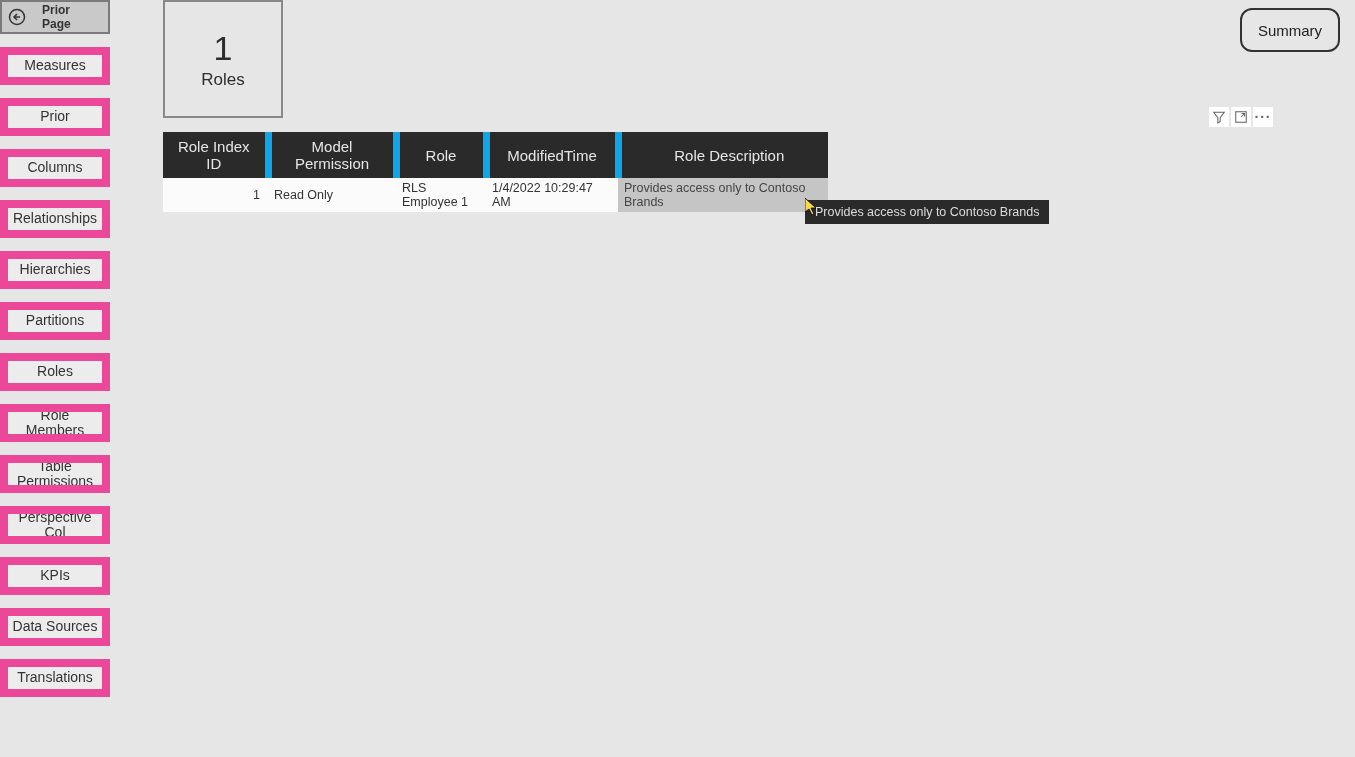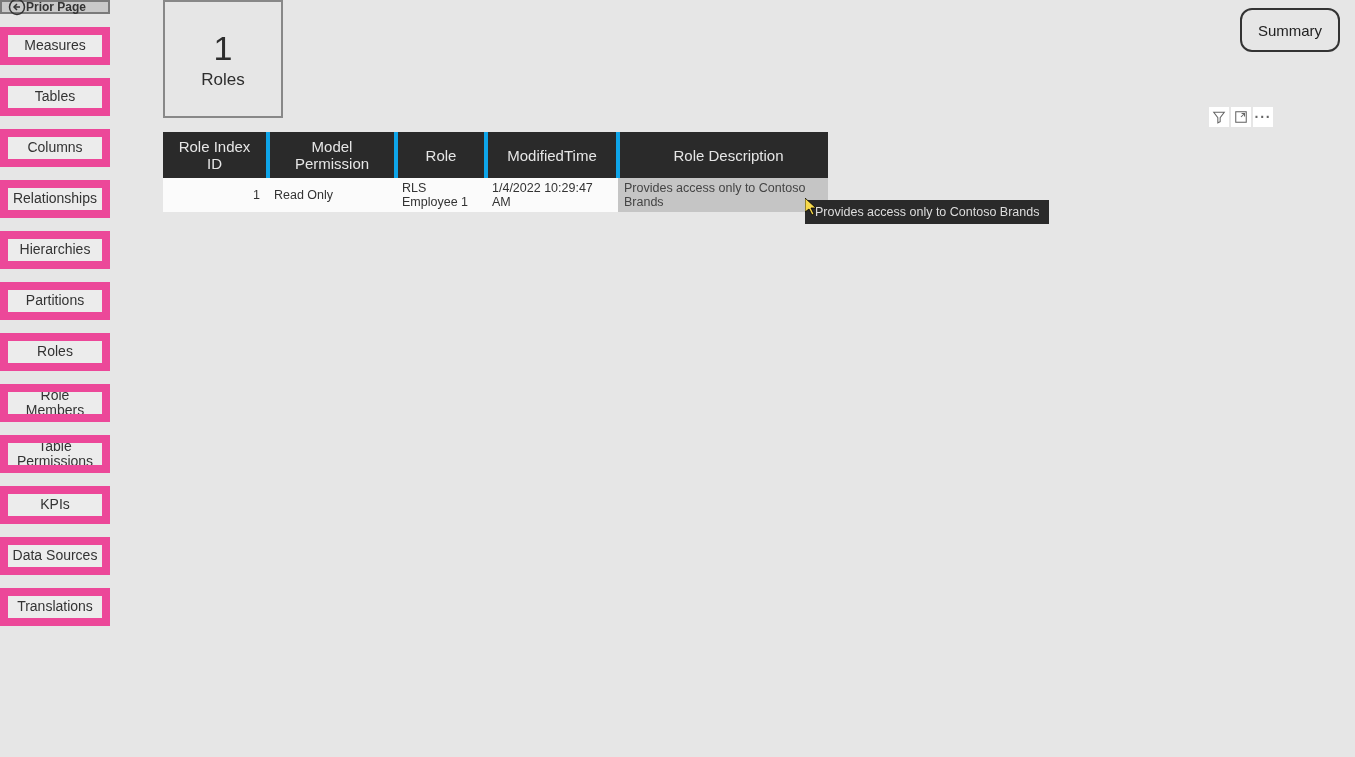--- a/index.html
+++ b/index.html
@@ -18,24 +18,24 @@
     left: 0;
     top: 0;
     width: 110px;
     display: flex;
     flex-direction: column;
     gap: 13px;
   }
   .prior-page {
     display: flex;
     align-items: center;
-    gap: 0;
+    gap: 16px;
     background: #c9c9c9;
     border: 2px solid #7a7a7a;
-    height: 14px;
+    height: 34px;
     padding: 0 6px;
     cursor: pointer;
     font-weight: bold;
     font-size: 12px;
     color: #333;
   }
   .prior-page svg { flex-shrink: 0; }
   .nav-button {
     display: flex;
     align-items: center;
@@ -117,21 +117,21 @@
   table {
     border-collapse: collapse;
     width: 100%;
   }
   thead th {
     background: #2a2a2a;
     color: #e6e6e6;
     font-weight: 400;
     font-size: 15px;
     padding: 6px 8px;
-    border-right: 4px solid #0ea5e9;
+    border-right: 7px solid #0ea5e9;
     text-align: center;
   }
   thead th:last-child { border-right: none; padding-left: 17px; }
   .col-roleindex { width: 105px; }
   .col-modelperm { width: 128px; }
   .col-role { width: 90px; }
   .col-modtime { width: 132px; }
   .col-desc { width: 210px; }
   tbody tr { background: #fbfbfb; }
   tbody td {
@@ -173,21 +173,21 @@
       <circle cx="12" cy="12" r="10"></circle>
       <polyline points="12 8 8 12 12 16"></polyline>
       <line x1="8" y1="12" x2="16" y2="12"></line>
     </svg>
     <span>Prior Page</span>
   </div>
   <div class="nav-button">
       <span>Measures</span>
     </div>
   <div class="nav-button">
-      <span>Tables</span>
+      <span>Prior</span>
     </div>
   <div class="nav-button">
       <span>Columns</span>
     </div>
   <div class="nav-button">
       <span>Relationships</span>
     </div>
   <div class="nav-button">
       <span>Hierarchies</span>
     </div>
@@ -195,20 +195,23 @@
       <span>Partitions</span>
     </div>
   <div class="nav-button">
       <span>Roles</span>
     </div>
   <div class="nav-button">
       <span>Role Members</span>
     </div>
   <div class="nav-button">
       <span>Table Permissions</span>
+    </div>
+  <div class="nav-button">
+      <span>Perspective Col</span>
     </div>
   <div class="nav-button">
       <span>KPIs</span>
     </div>
   <div class="nav-button">
       <span>Data Sources</span>
     </div>
   <div class="nav-button">
       <span>Translations</span>
     </div>

